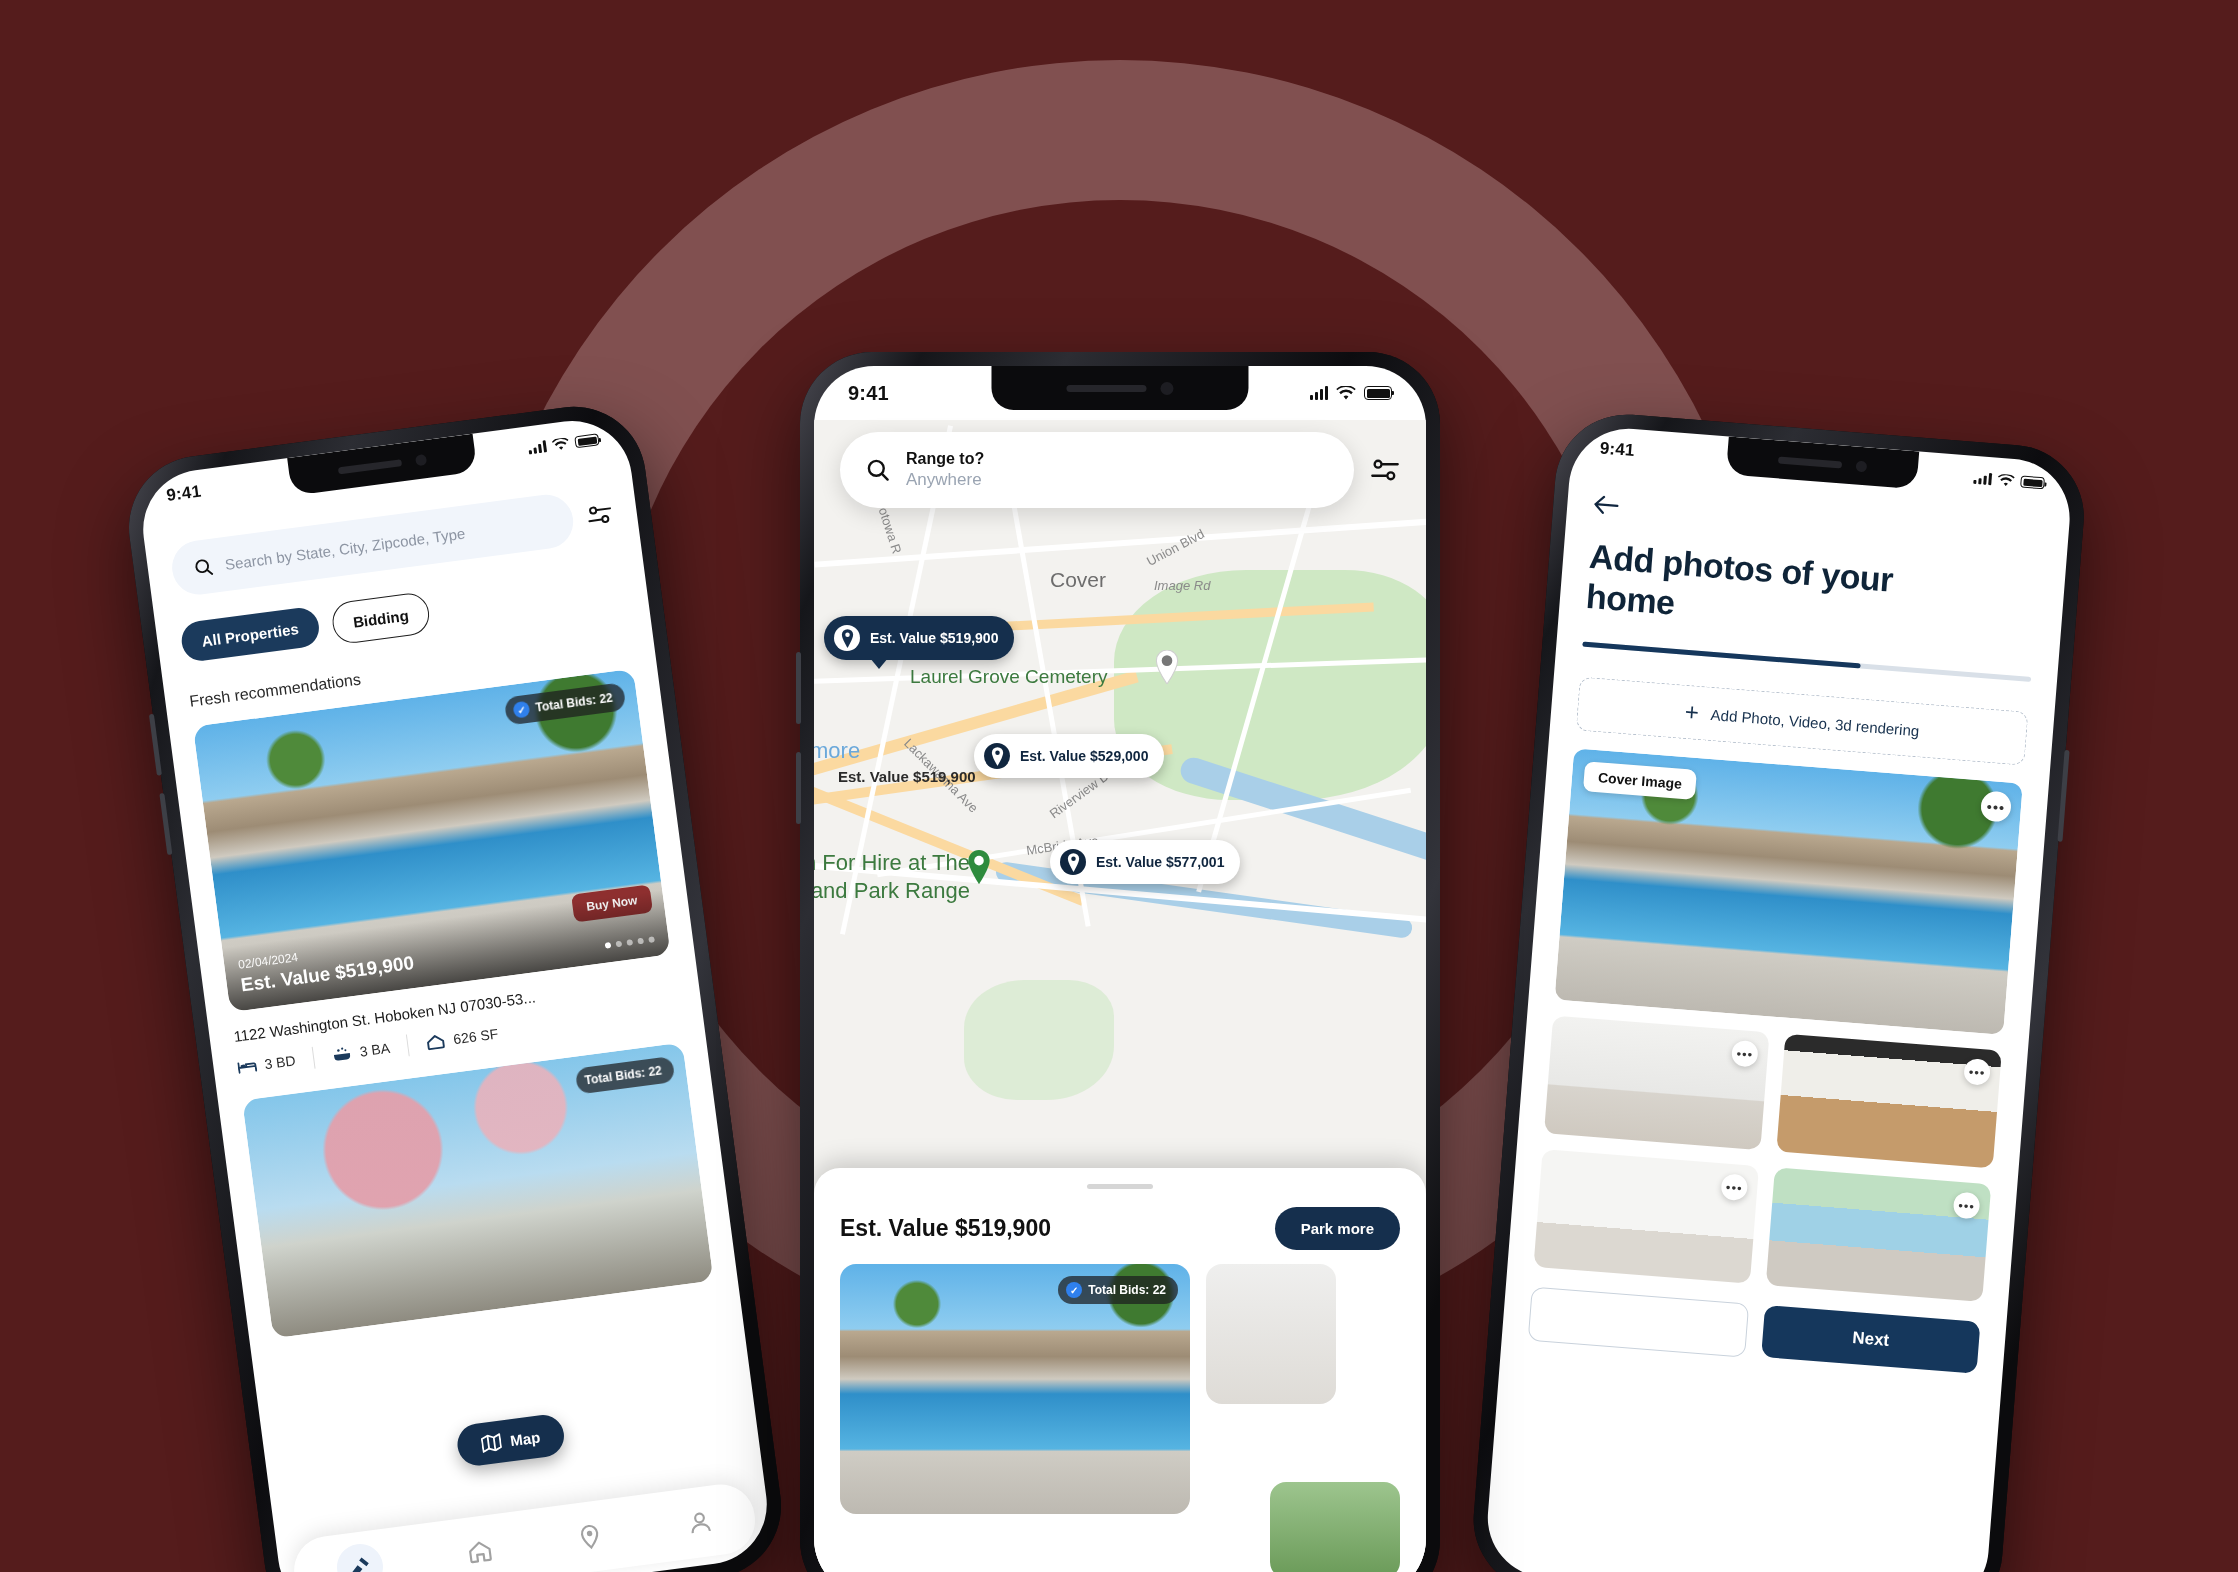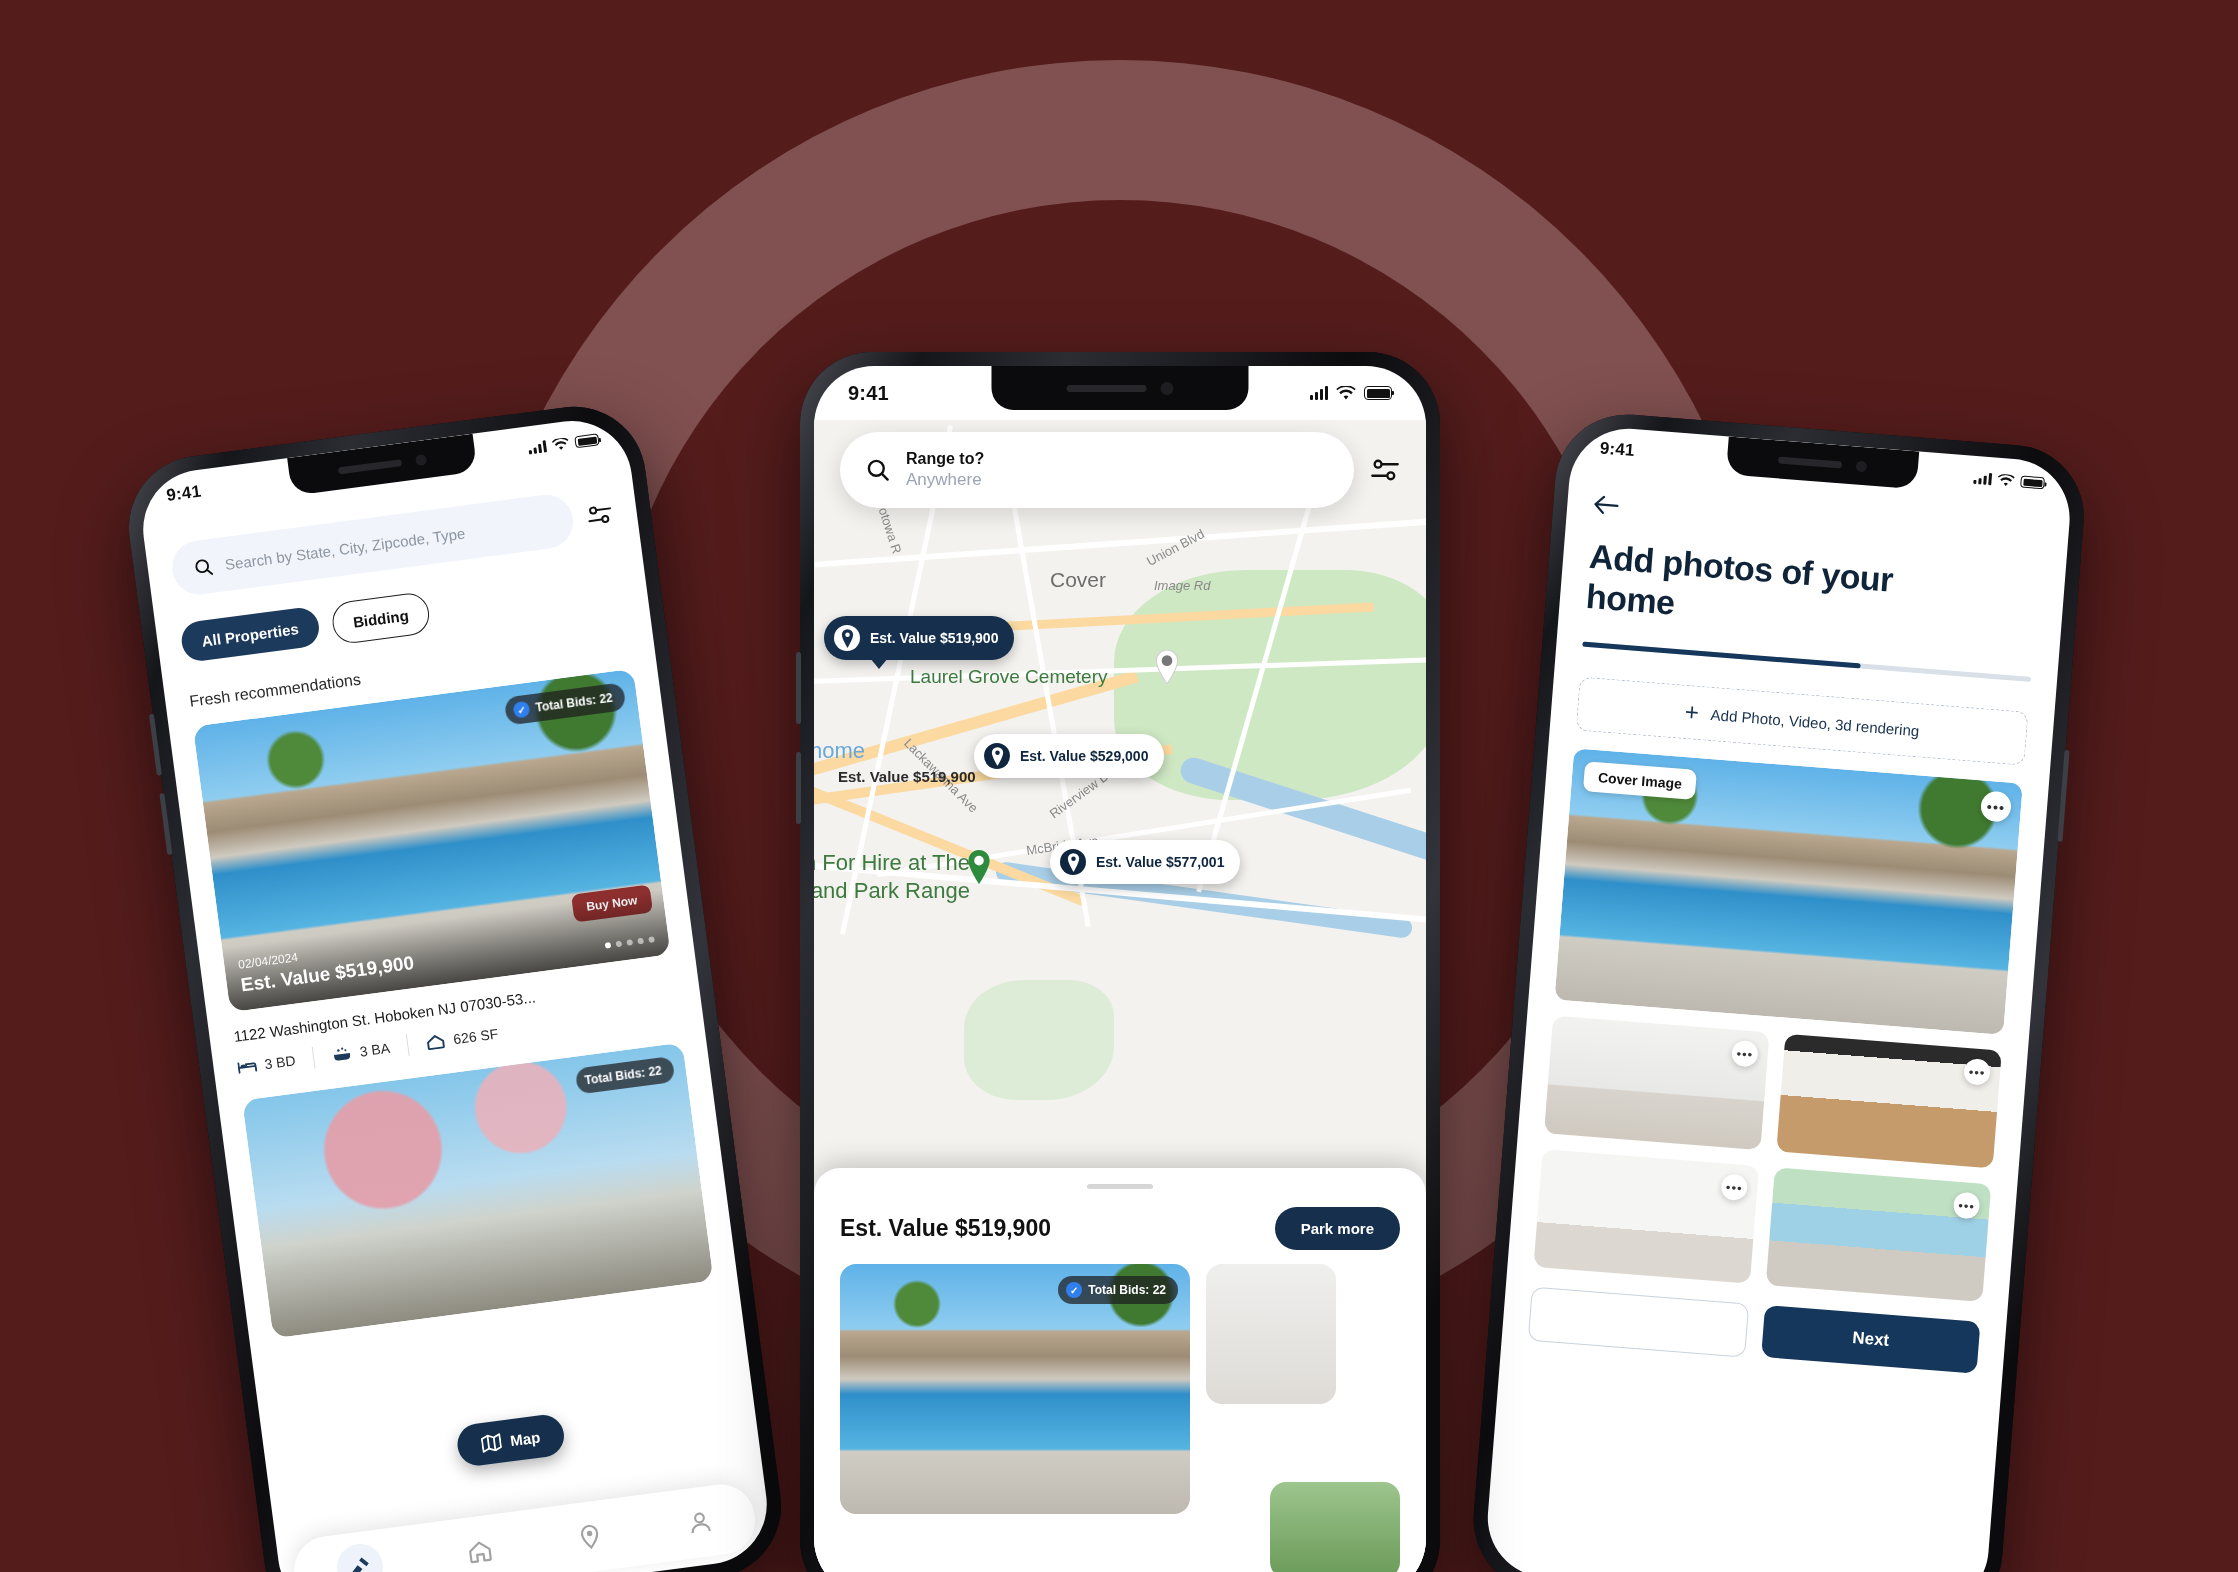--- a/index.html
+++ b/index.html
@@ -584,21 +584,21 @@
         <div class="road" style="left:230px; top:30px; width:5px; height:480px; transform:rotate(-10deg);"></div>
         <div class="road" style="left:440px; top:60px; width:5px; height:420px; transform:rotate(16deg);"></div>
         <div class="road" style="left:0; top:470px; width:620px; height:6px; transform:rotate(5deg);"></div>
         <div class="road" style="left:60px; top:410px; width:540px; height:5px; transform:rotate(-9deg);"></div>
 
         <div class="lbl" style="left:48px; top:100px; transform:rotate(72deg);">Totowa R</div>
         <div class="lbl" style="left:330px; top:120px; transform:rotate(-28deg);">Union Blvd</div>
         <div class="lbl big" style="left:236px; top:148px;">Cover</div>
         <div class="lbl" style="left:340px; top:158px; font-style:italic;">Image Rd</div>
         <div class="lbl green" style="left:96px; top:246px; font-size:19px;">Laurel Grove Cemetery</div>
-        <div class="lbl blue" style="left:-4px; top:318px; font-size:22px;">home</div>
+        <div class="lbl blue" style="left:-4px; top:318px; font-size:22px;">more</div>
         <div class="lbl" style="left:78px; top:348px; transform:rotate(45deg);">Lackawanna Ave</div>
         <div class="lbl" style="left:230px; top:366px; transform:rotate(-36deg);">Riverview Dr</div>
         <div class="lbl" style="left:212px; top:418px; transform:rotate(-8deg);">McBride Ave</div>
         <div class="lbl green" style="left:-10px; top:430px; font-size:22px;">n For Hire at The</div>
         <div class="lbl green" style="left:-8px; top:458px; font-size:22px;">land Park Range</div>
         <div class="lbl dark" style="left:24px; top:348px;">Est. Value $519,900</div>
 
         <svg class="poi" viewBox="0 0 24 32" style="left:340px; top:230px;">
             <path d="M12 0a10 10 0 00-10 10c0 7 10 22 10 22s10-15 10-22A10 10 0 0012 0z" fill="#fff" stroke="#cfcfcf"></path>
             <circle cx="12" cy="10" r="5" fill="#777"></circle>

